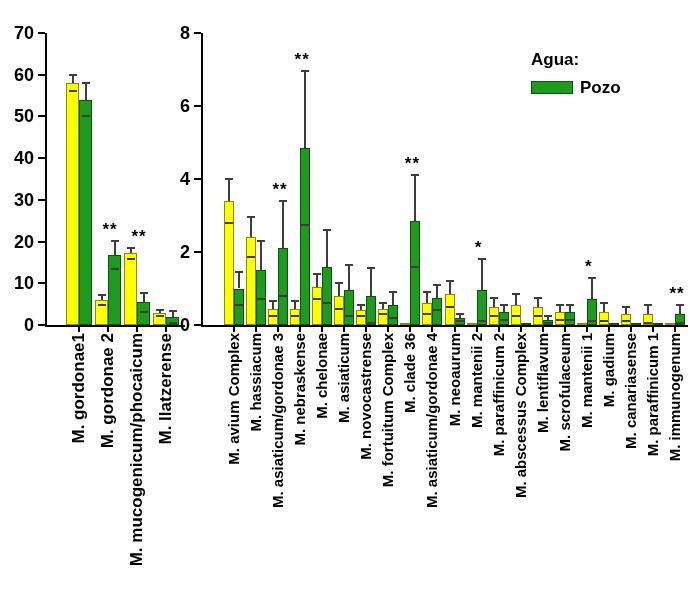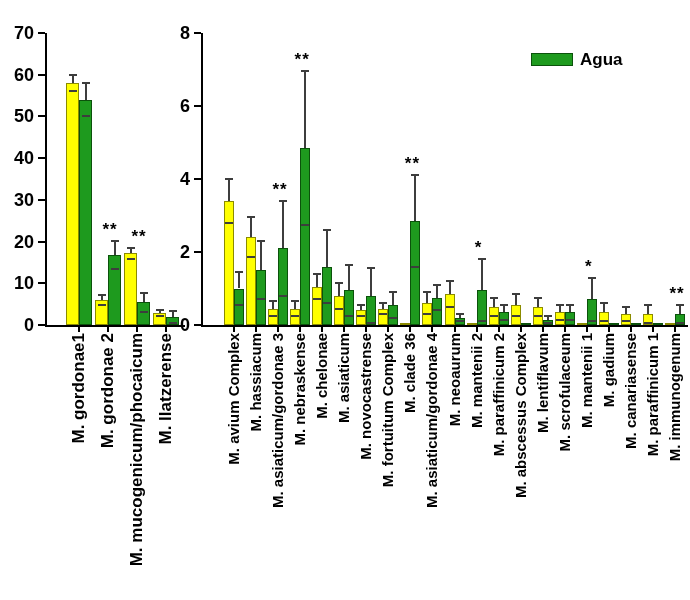--- a/index.html
+++ b/index.html
@@ -30,23 +30,24 @@
   .swatch{width:42px;height:13px;box-sizing:border-box;border:1px solid #555;margin-right:7px;}
   .llab{font-weight:bold;font-size:17px;line-height:19px;}
 </style>
 </head>
 <body>
 
 <div id="root">
 
 
   <div class="legend">
+    <div class="ltitle">Agua:</div>
     <div class="lrow">
       <div class="swatch" id="sw1" style="background: rgb(30, 154, 30); border-color: rgb(11, 82, 11);"></div>
-      <div class="llab">Agua</div>
+      <div class="llab">Pozo</div>
     </div>
   </div>
 
 <div class="plotbox" style="left: 45px; top: 33px; width: 138px; height: 292px;"></div>
     <div class="ytick" style="left: 38px; top: 324px;"></div>
     <div class="ylab" style="left: -6px; top: 315px;">0</div>
     <div class="ytick" style="left: 38px; top: 282.286px;"></div>
     <div class="ylab" style="left: -6px; top: 273.286px;">10</div>
     <div class="ytick" style="left: 38px; top: 240.571px;"></div>
     <div class="ylab" style="left: -6px; top: 231.571px;">20</div>

